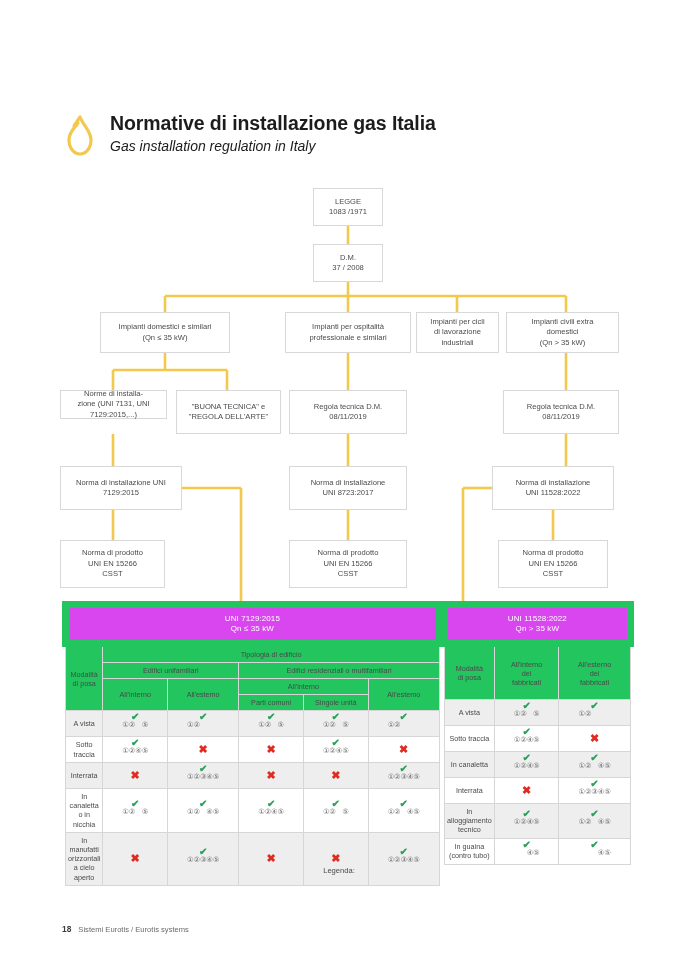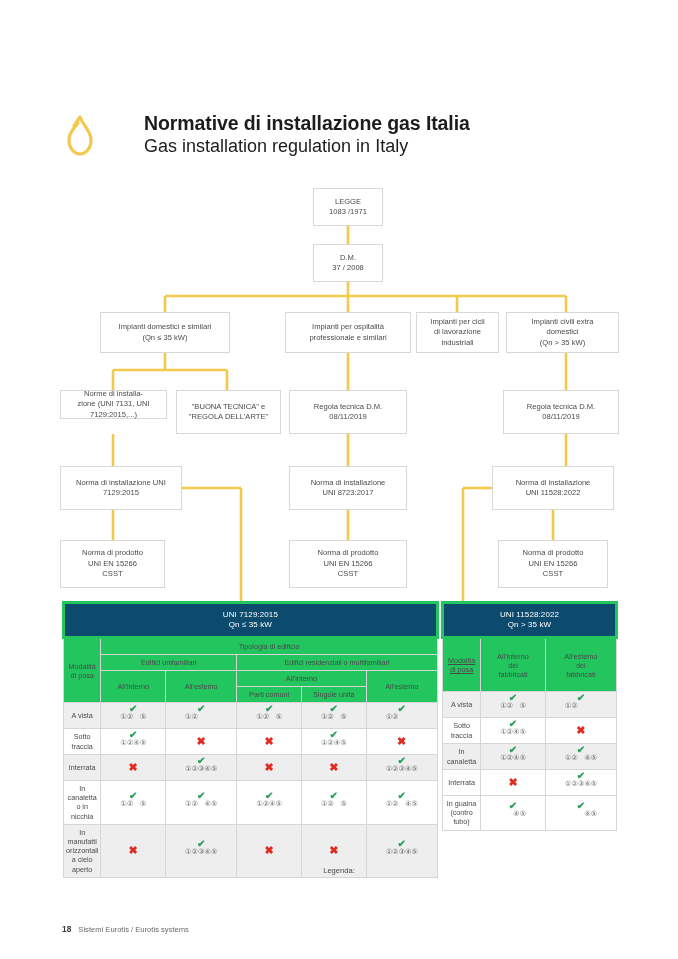--- a/index.html
+++ b/index.html
@@ -7,23 +7,23 @@
     width:678px;height:959px;
     background:#ffffff;
     font-family:"Liberation Sans", sans-serif;
     color:#3c3c3c;
     position:relative;
     overflow:hidden;
   }
   
   .header{position:absolute;left:62px;top:112px;width:560px;height:58px;}
   .flame-icon{position:absolute;left:0;top:2px;width:36px;height:44px;}
-  .title-block{position:absolute;left:48px;top:0;margin-left:34px;}
+  .title-block{position:absolute;left:48px;top:0;}
   .title-main{font-size:19.5px;font-weight:bold;color:#1c1c1c;letter-spacing:-0.1px;line-height:22px;white-space:nowrap;}
-  .title-sub{font-size:18px;color:#1c1c1c;line-height:22px;margin-top:1px;white-space:nowrap;}
+  .title-sub{font-size:14px;font-style:italic;color:#1c1c1c;line-height:22px;margin-top:1px;white-space:nowrap;}
 
   
   #flow{position:absolute;left:0;top:0;width:678px;height:959px;pointer-events:none;}
   .node{
     position:absolute;
     border:1px solid #d8d8d8;
     background:#ffffff;
     box-sizing:border-box;
     display:flex;align-items:center;justify-content:center;
     text-align:center;
@@ -32,22 +32,22 @@
     color:#4a4a4a;
     padding:2px 3px;
     z-index:2;
   }
   .node span{display:block;}
 
   
   .tbl{position:absolute;border-collapse:collapse;font-size:7.2px;color:#4a4a4a;z-index:3;background:#fff;}
   .tbl td,.tbl th{border:1px solid #d6d6d6;text-align:center;vertical-align:middle;font-weight:normal;padding:0;}
   .tbl .banner{
-    background:#0c4a6e;color:#ffffff;font-size:8px;line-height:10px;
-    padding:6px 0;border:3px solid #22c55e;font-weight:normal;letter-spacing:.1px;
+    background:#d946ef;color:#ffffff;font-size:8px;line-height:10px;
+    padding:6px 0;border:7px solid #22c55e;font-weight:normal;letter-spacing:.1px;
   }
   .tbl .hdr{background:#22c55e;font-size:7.2px;line-height:9px;padding:3px 1px;}
   .tbl .rowlabel{font-size:7.2px;line-height:9.2px;padding:3px 2px;}
   .zebra{background:#eeeeee;}
   .cell{padding:1px 1px 2px 1px;height:22px;}
   .mark{display:block;line-height:9px;height:9px;font-size:10px;font-weight:bold;}
   .ok{color:#2aa05a;}
   .no{color:#e02b20;font-size:11px;}
   .nums{display:flex;justify-content:space-between;padding:0 18px;line-height:8px;height:9px;}
   .nums.right{justify-content:flex-end;}
@@ -480,21 +480,21 @@
 
 <table class="tbl" id="tbl-right" style="left:441px;top:601px;width:177px;">
   <tbody>
     <tr>
       <td class="banner" colspan="3">
         <div>UNI 11528:2022</div>
         <div>Qn &gt; 35 kW</div>
       </td>
     </tr>
     <tr>
-      <td class="hdr" id="r-rowhdr" style="width:63px;height:46px;text-decoration:underline;">
+      <td class="hdr" id="r-rowhdr" style="width:63px;height:46px;">
           <div>Modalità</div>
           <div>di posa</div>
         </td>
       <td class="hdr" id="r-col0" style="width:57px;">
           <div>All'interno</div>
           <div>dei</div>
           <div>fabbricati</div>
         </td>
       <td class="hdr" id="r-col1" style="width:57px;">
           <div>All'esterno</div>
@@ -579,20 +579,45 @@
         </td>
         <td>
           <div class="cell">
             <span class="mark ok">✔</span>
             <div class="nums right">
               <span>①②③④⑤</span>
             </div>
           </div>
         </td>
       </tr>
+      <tr class="zebra">
+        <td class="rowlabel">
+          <div>In</div>
+          <div>alloggiamento</div>
+          <div>tecnico</div>
+        </td>
+        <td>
+          <div class="cell">
+            <span class="mark ok">✔</span>
+            <div class="nums">
+              <span>①②</span>
+              <span>④⑤</span>
+            </div>
+          </div>
+        </td>
+        <td>
+          <div class="cell">
+            <span class="mark ok">✔</span>
+            <div class="nums">
+              <span>①②</span>
+              <span>④⑤</span>
+            </div>
+          </div>
+        </td>
+      </tr>
       <tr>
         <td class="rowlabel">
           <div>In guaina</div>
           <div>(contro tubo)</div>
         </td>
         <td>
           <div class="cell">
             <span class="mark ok">✔</span>
             <div class="nums right">
               <span>④⑤</span>

